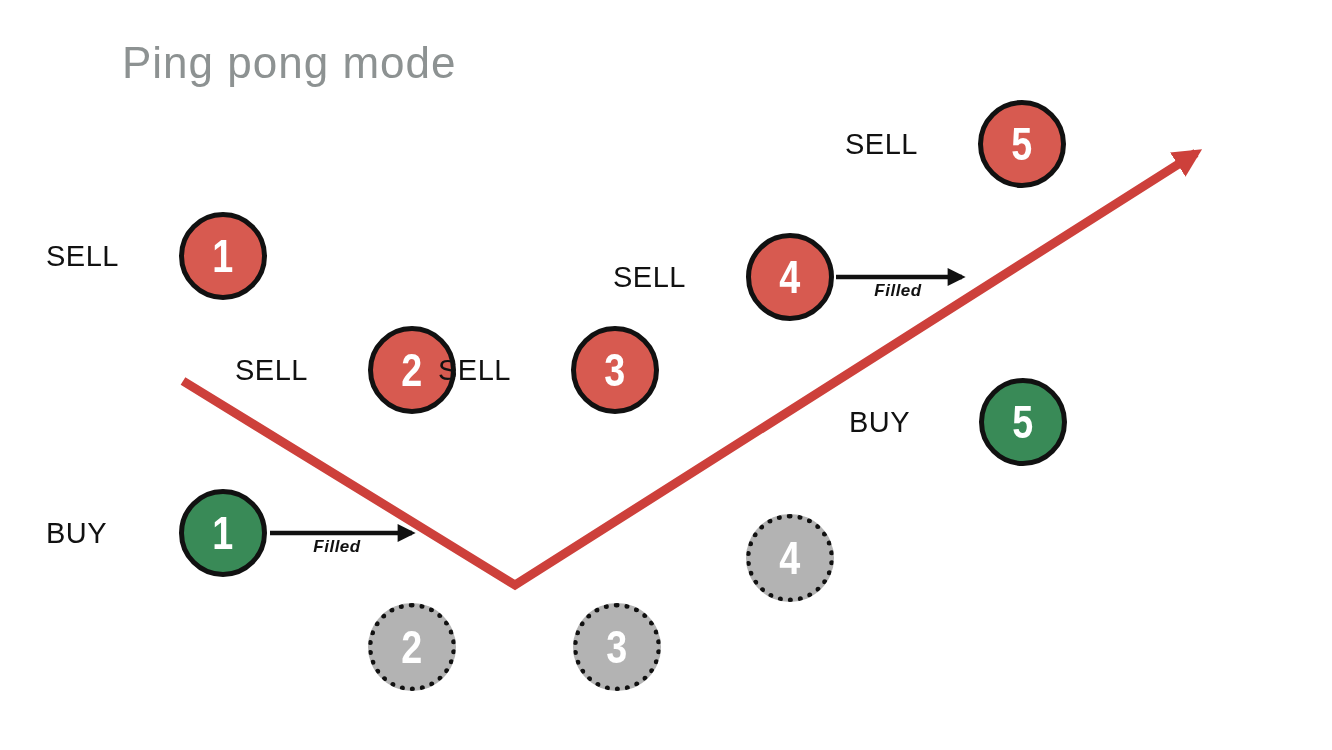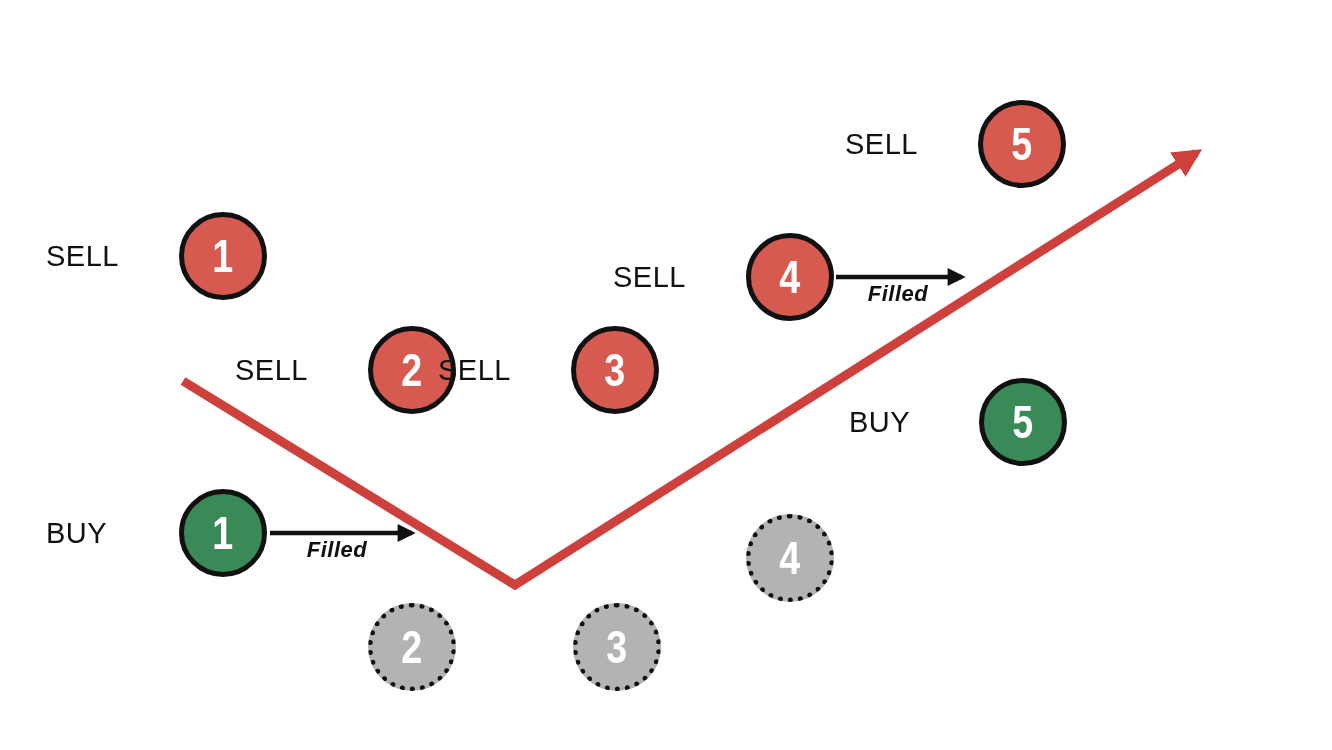--- a/index.html
+++ b/index.html
@@ -33,29 +33,30 @@
   }
   .order-circle.sell{background:var(--sell-fill); border:5px solid var(--ink);}
   .order-circle.buy{background:var(--buy-fill); border:5px solid var(--ink);}
   .order-circle.pending{background:var(--pending-fill); border:5px dotted var(--ink);}
   .order-number{
     color:#ffffff; font-size:46px; font-weight:bold;
     display:inline-block; transform:scaleX(0.82);
   }
   .filled-label{
     position:absolute; width:124px; text-align:center;
-    font-size:22px; font-style:italic; font-weight:600; color:var(--ink);
+    font-size:17px; font-style:italic; font-weight:600; color:var(--ink);
     letter-spacing:0.5px;
   }
 </style>
 </head>
 <body>
 
 <div class="canvas">
 
+  <h1 class="diagram-title">Ping pong mode</h1>
 
   <svg class="lines" width="1332" height="750" viewBox="0 0 1332 750">
     <defs>
       <marker id="redArrow" viewBox="0 0 10 10" refX="7.5" refY="5" markerWidth="3.2" markerHeight="3.2" orient="auto">
         <path d="M0,0 L10,5 L0,10 z" class="red-head"></path>
       </marker>
       <marker id="blackArrow" viewBox="0 0 10 10" refX="8" refY="5" markerWidth="5" markerHeight="4" orient="auto">
         <path d="M0,0 L10,5 L0,10 z" class="black-head"></path>
       </marker>
     </defs>

